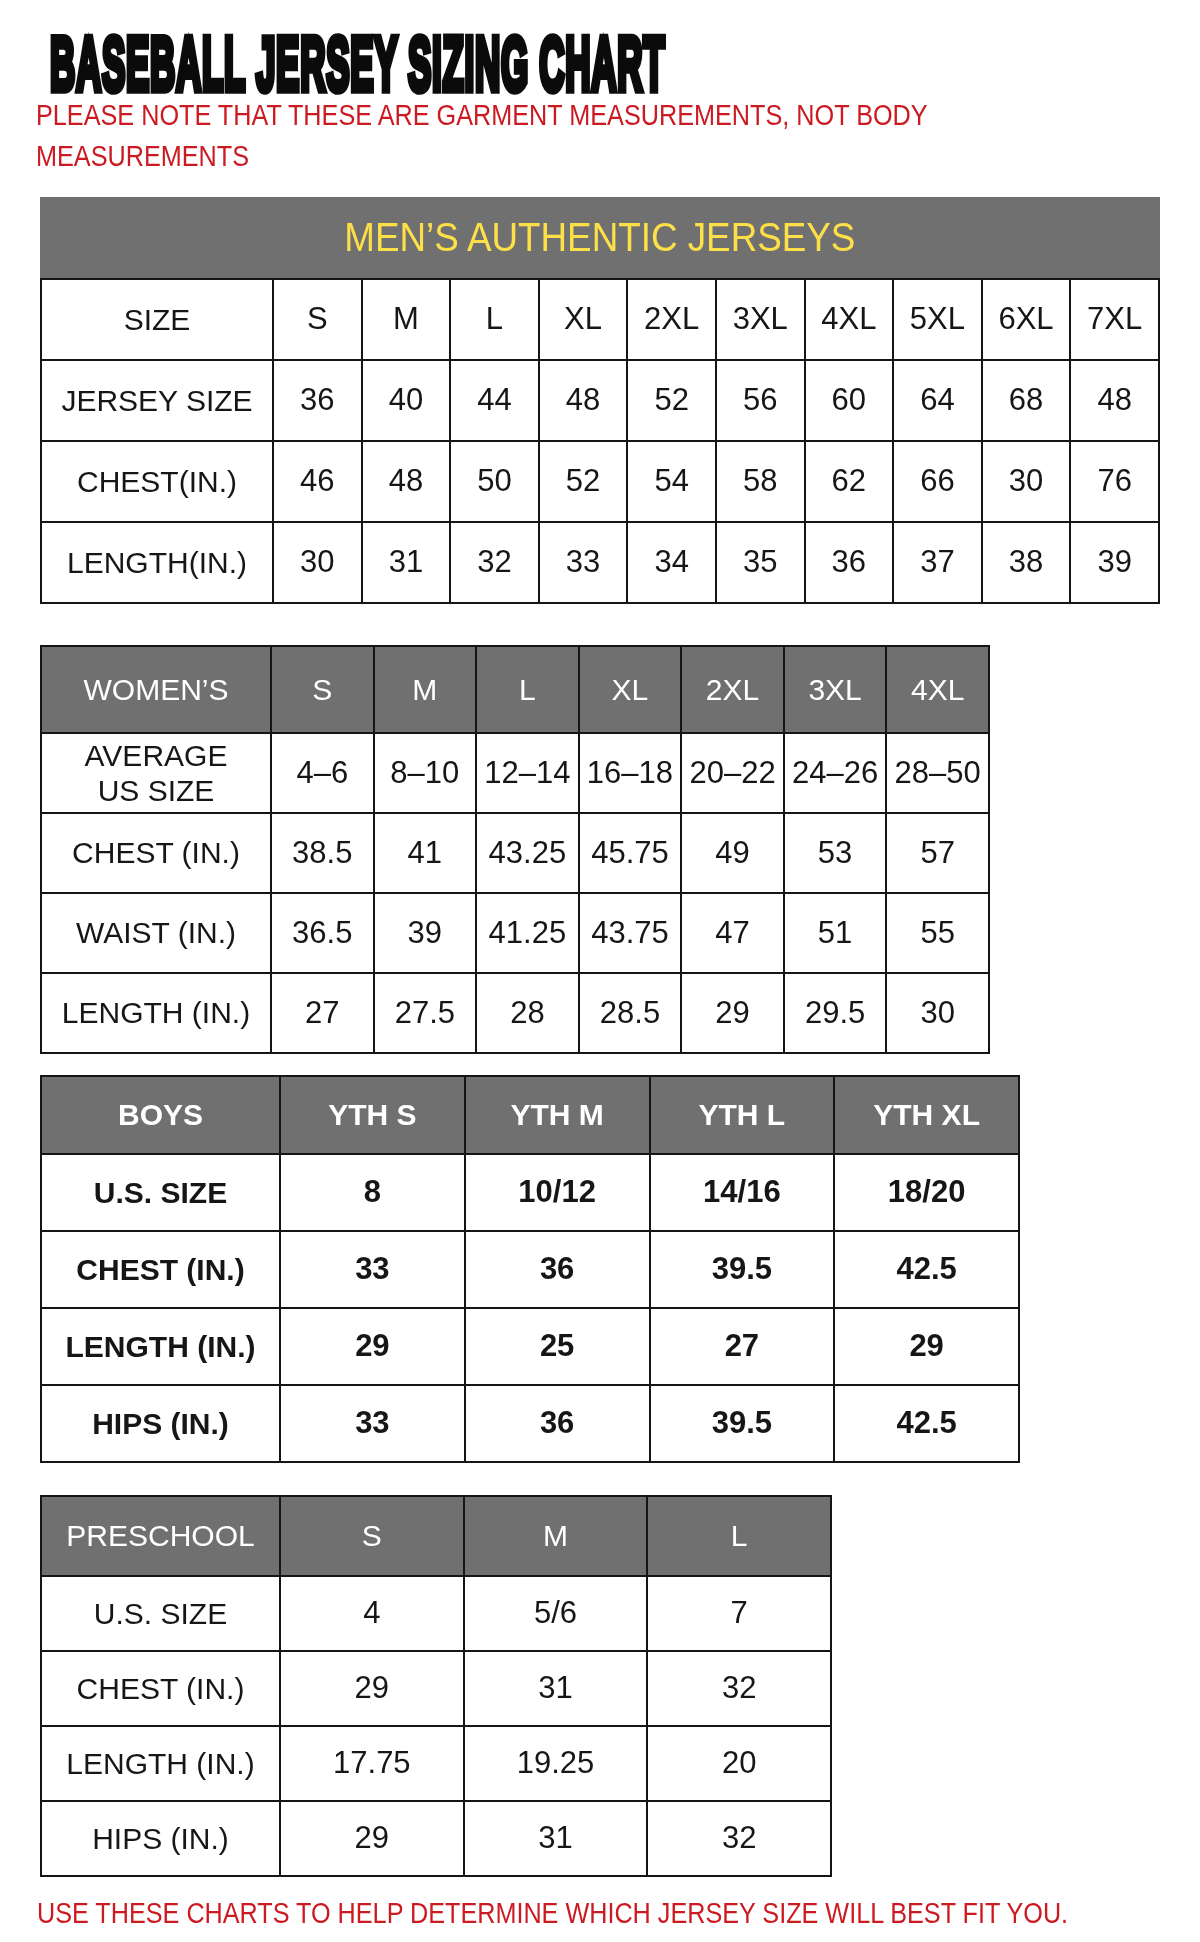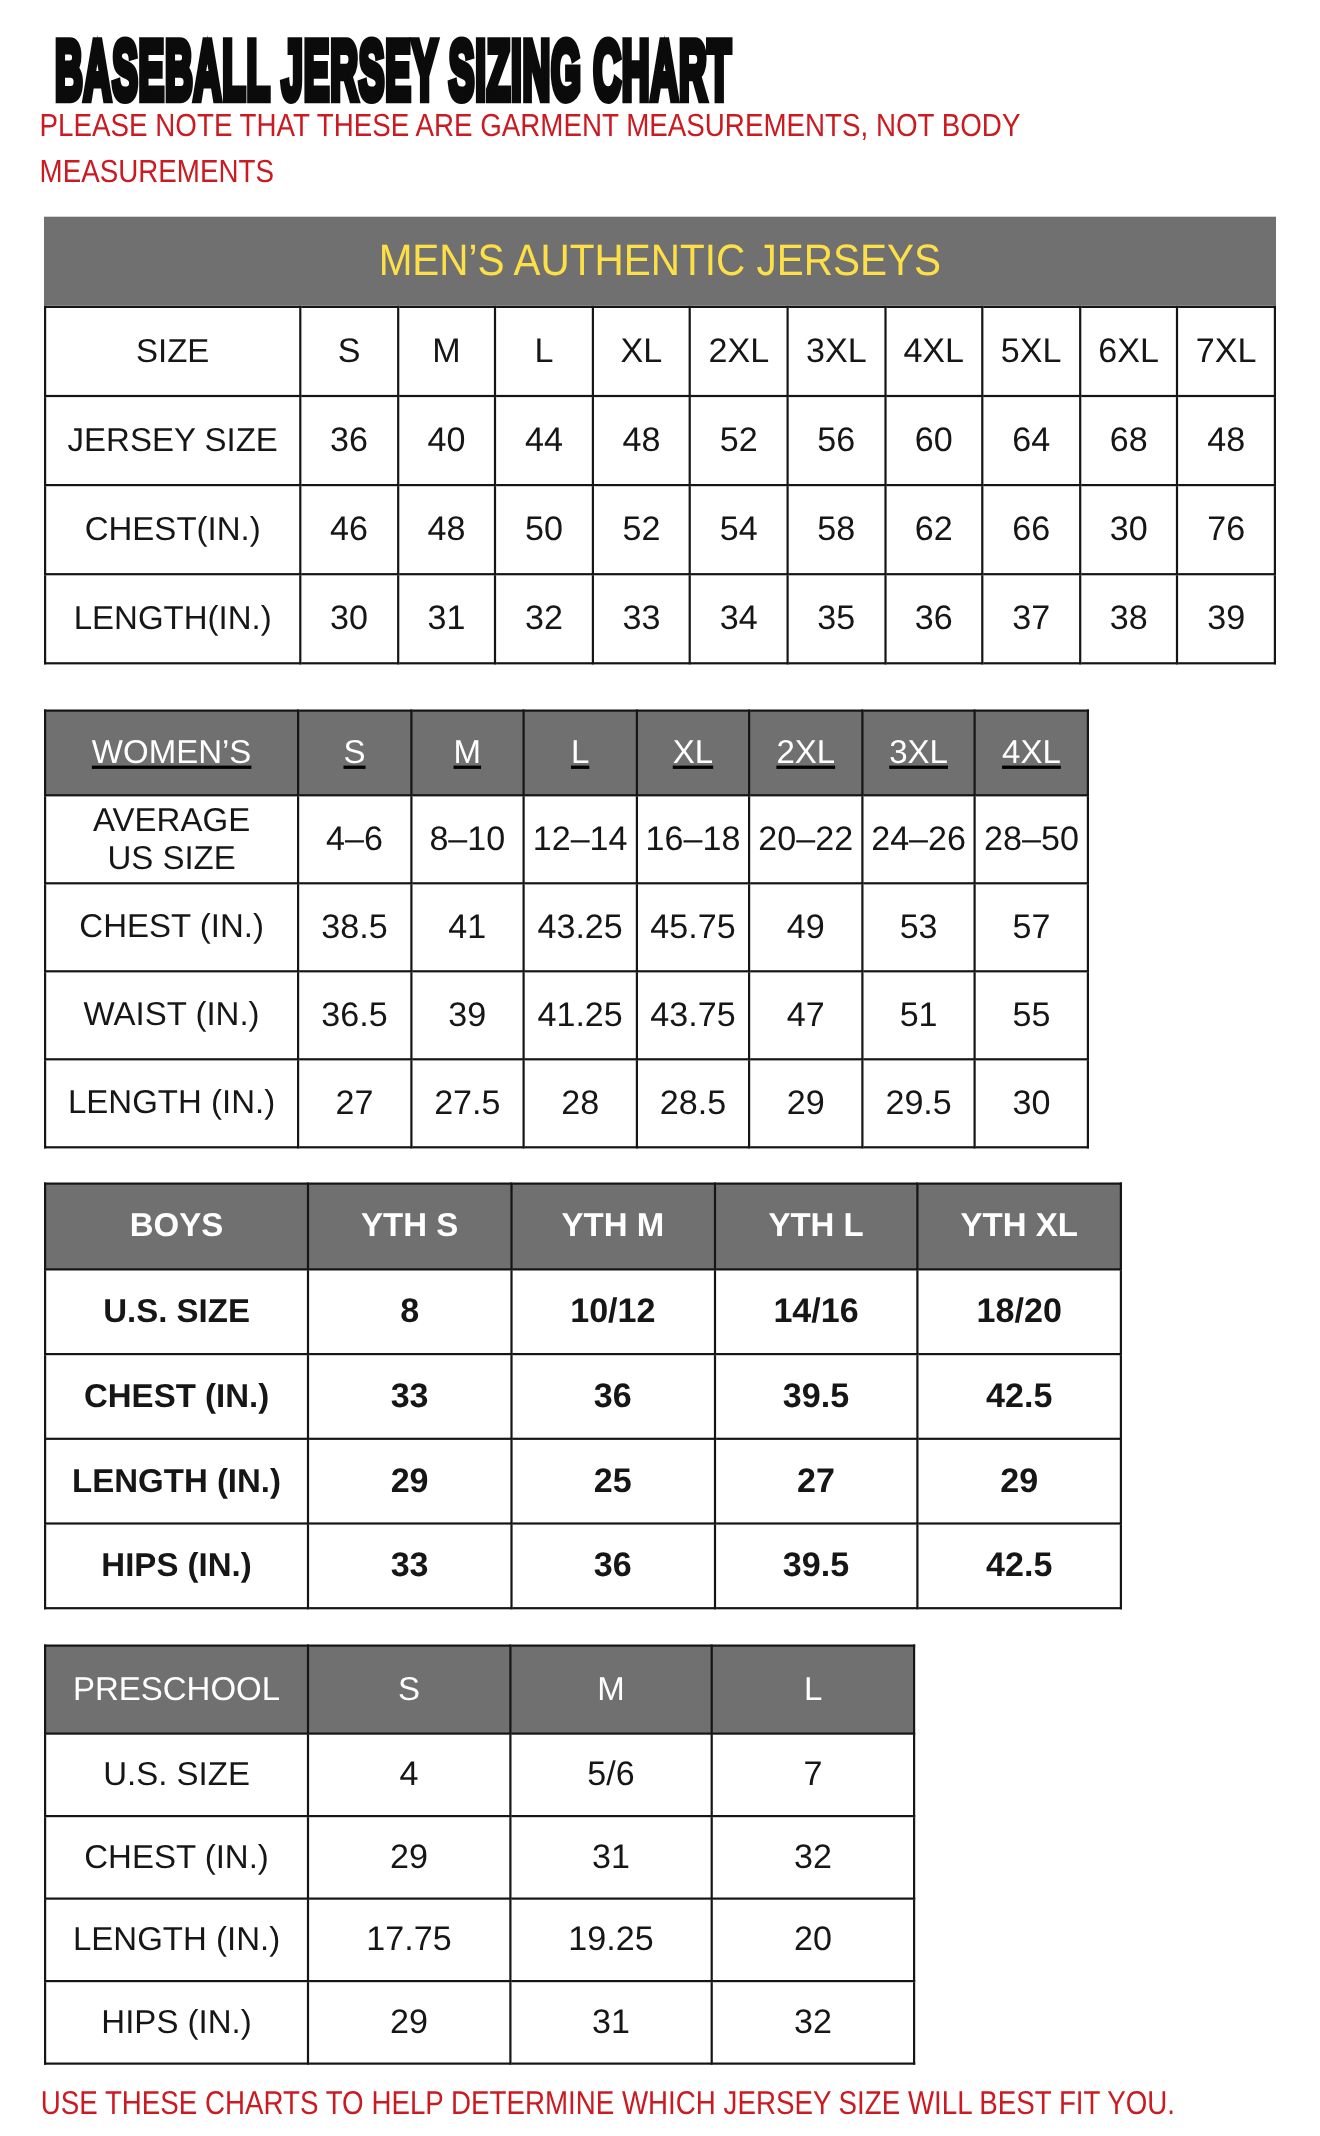--- a/index.html
+++ b/index.html
@@ -44,21 +44,21 @@
   .gray-head td.head-cell{background:var(--gray);color:#ffffff;font-size:30px;}
   .plain-head td.head-cell{background:#ffffff;color:var(--ink);}
 
   .tbl-mens{top:278px;width:1120px;}
   .tbl-mens td.label-col{width:230px;text-align:center;}
   .tbl-mens tr{height:81px;}
 
   .tbl-womens{top:645px;width:950px;}
   .tbl-womens td.label-col{width:228px;}
   .tbl-womens tr{height:80px;}
-  .tbl-womens tr:first-child{height:77px;text-decoration:underline;}
+  .tbl-womens tr:first-child{height:87px;}
 
   .tbl-boys{top:1075px;width:980px;}
   .tbl-boys td.label-col{width:237px;}
   .tbl-boys tr{height:77px;font-weight:bold;}
   .tbl-boys tr:first-child{height:78px;}
 
   .tbl-preschool{top:1495px;width:792px;}
   .tbl-preschool td.label-col{width:237px;}
   .tbl-preschool tr{height:75px;}
   .tbl-preschool tr:first-child{height:80px;padding-left:28px;}

